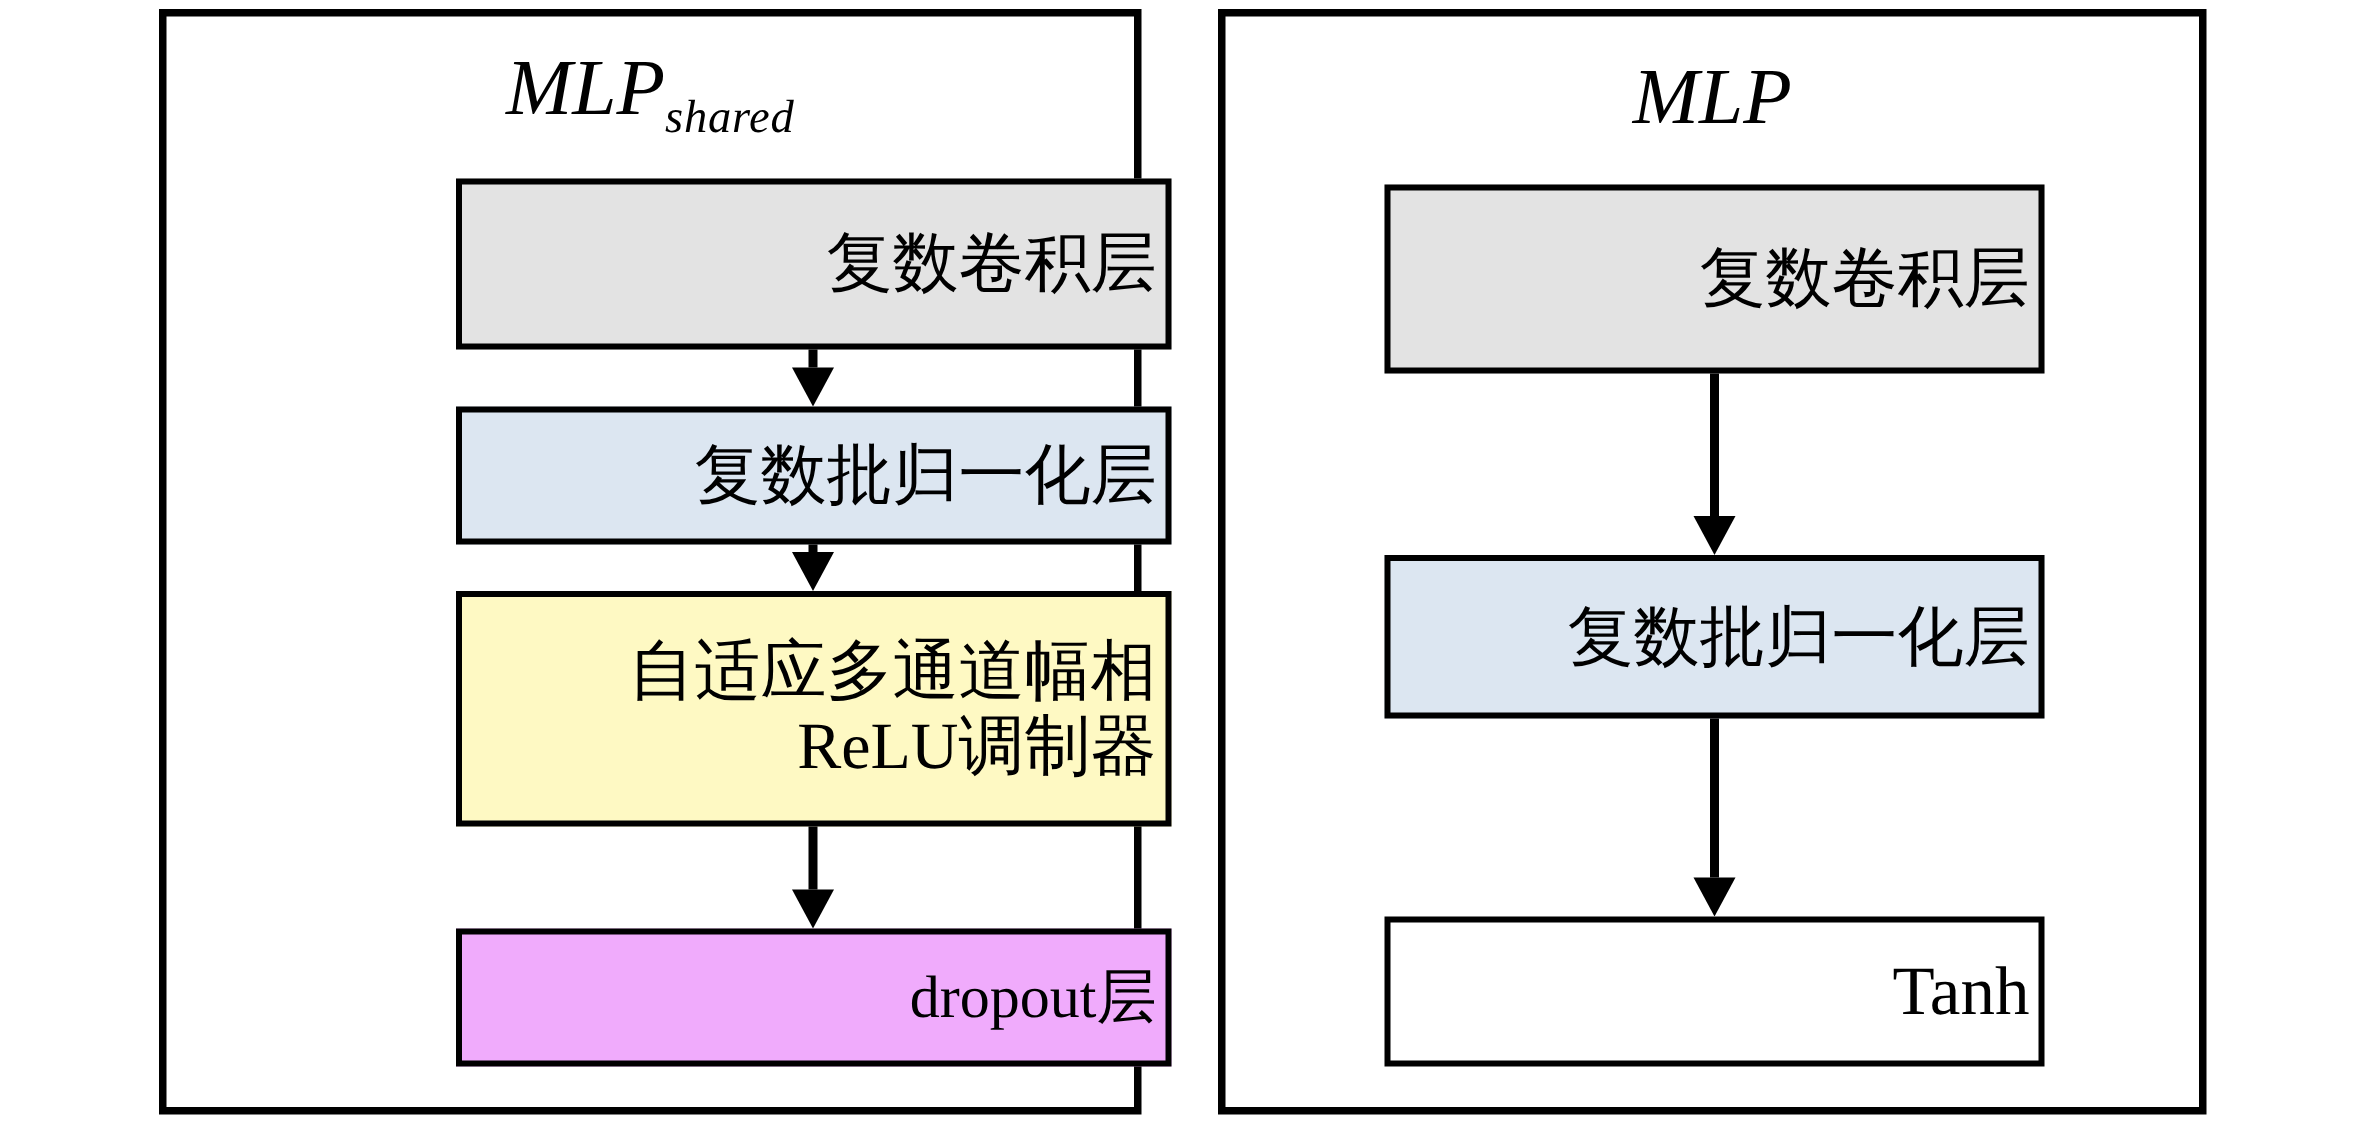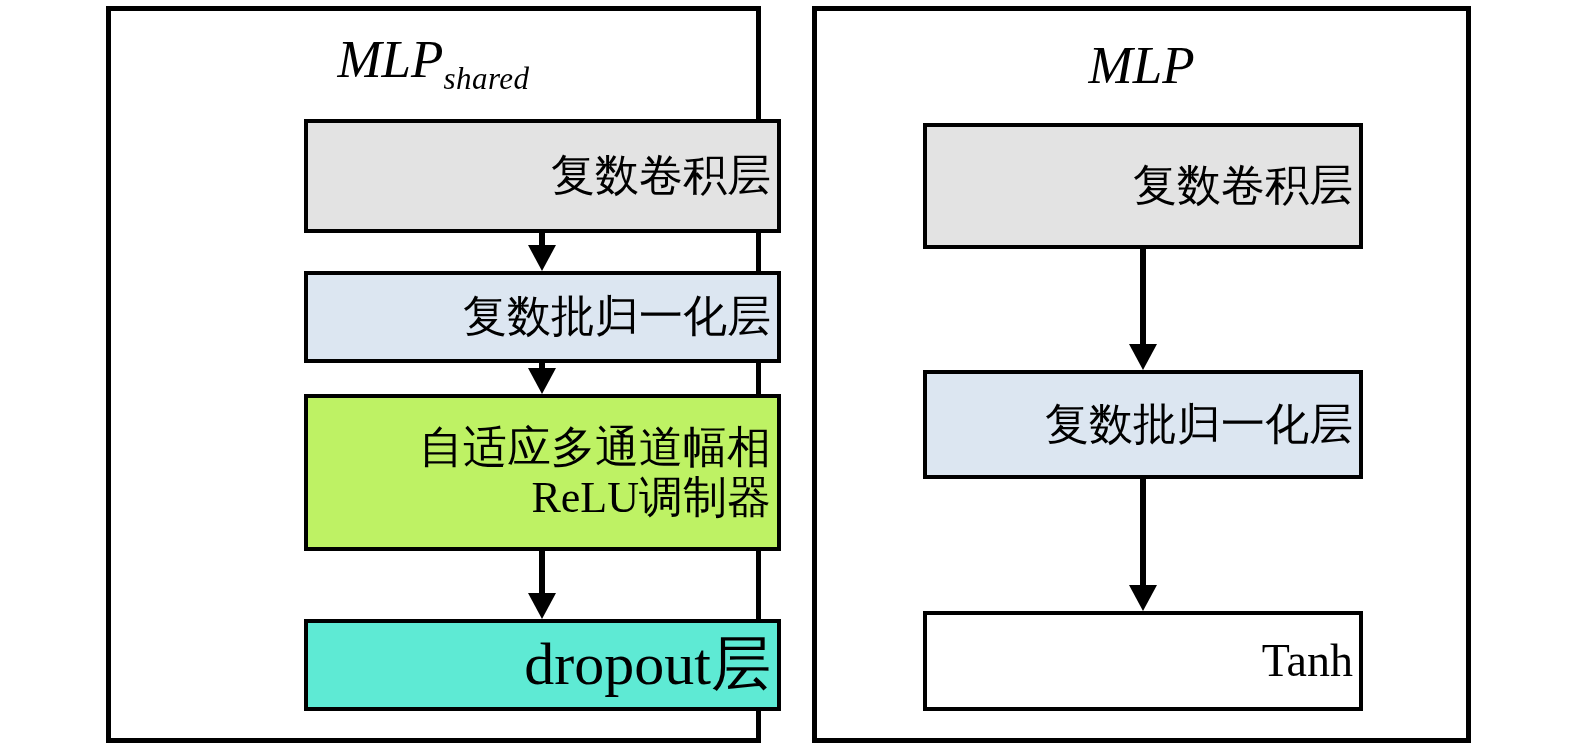--- a/index.html
+++ b/index.html
@@ -139,31 +139,31 @@
 
     <div class="node" id="node-complex-bn" style="top:260px; height:92px; background:#dce6f1; font-size:44px;">
       <span class="label">复数批归一化层</span>
     </div>
 
     <div class="arrow" id="arrow-bn-to-relu" style="left:431px; top:352px; height:31px;">
       <span class="shaft" style="height:6px;"></span>
       <span class="head"></span>
     </div>
 
-    <div class="node" id="node-amp-phase-relu" style="top:383px; height:157px; background:#bef264; font-size:44px;">
+    <div class="node" id="node-amp-phase-relu" style="top:383px; height:157px; background:#fef9c3; font-size:44px;">
       <span class="label" style="white-space:pre-line;">自适应多通道幅相
 ReLU调制器</span>
     </div>
 
     <div class="arrow" id="arrow-relu-to-dropout" style="left:431px; top:540px; height:68px;">
       <span class="shaft" style="height:42px;"></span>
       <span class="head"></span>
     </div>
 
-    <div class="node" id="node-dropout" style="top:608px; height:92px; background:#5eead4; font-size:60px;">
+    <div class="node" id="node-dropout" style="top:608px; height:92px; background:#f0abfc; font-size:40px;">
       <span class="label">dropout层</span>
     </div>
 
   </div>
 
   <div class="panel col-right" id="panel-mlp">
 
     <div class="panel-title" id="title-mlp">
       <span>MLP</span><span class="sub"></span>
     </div>

